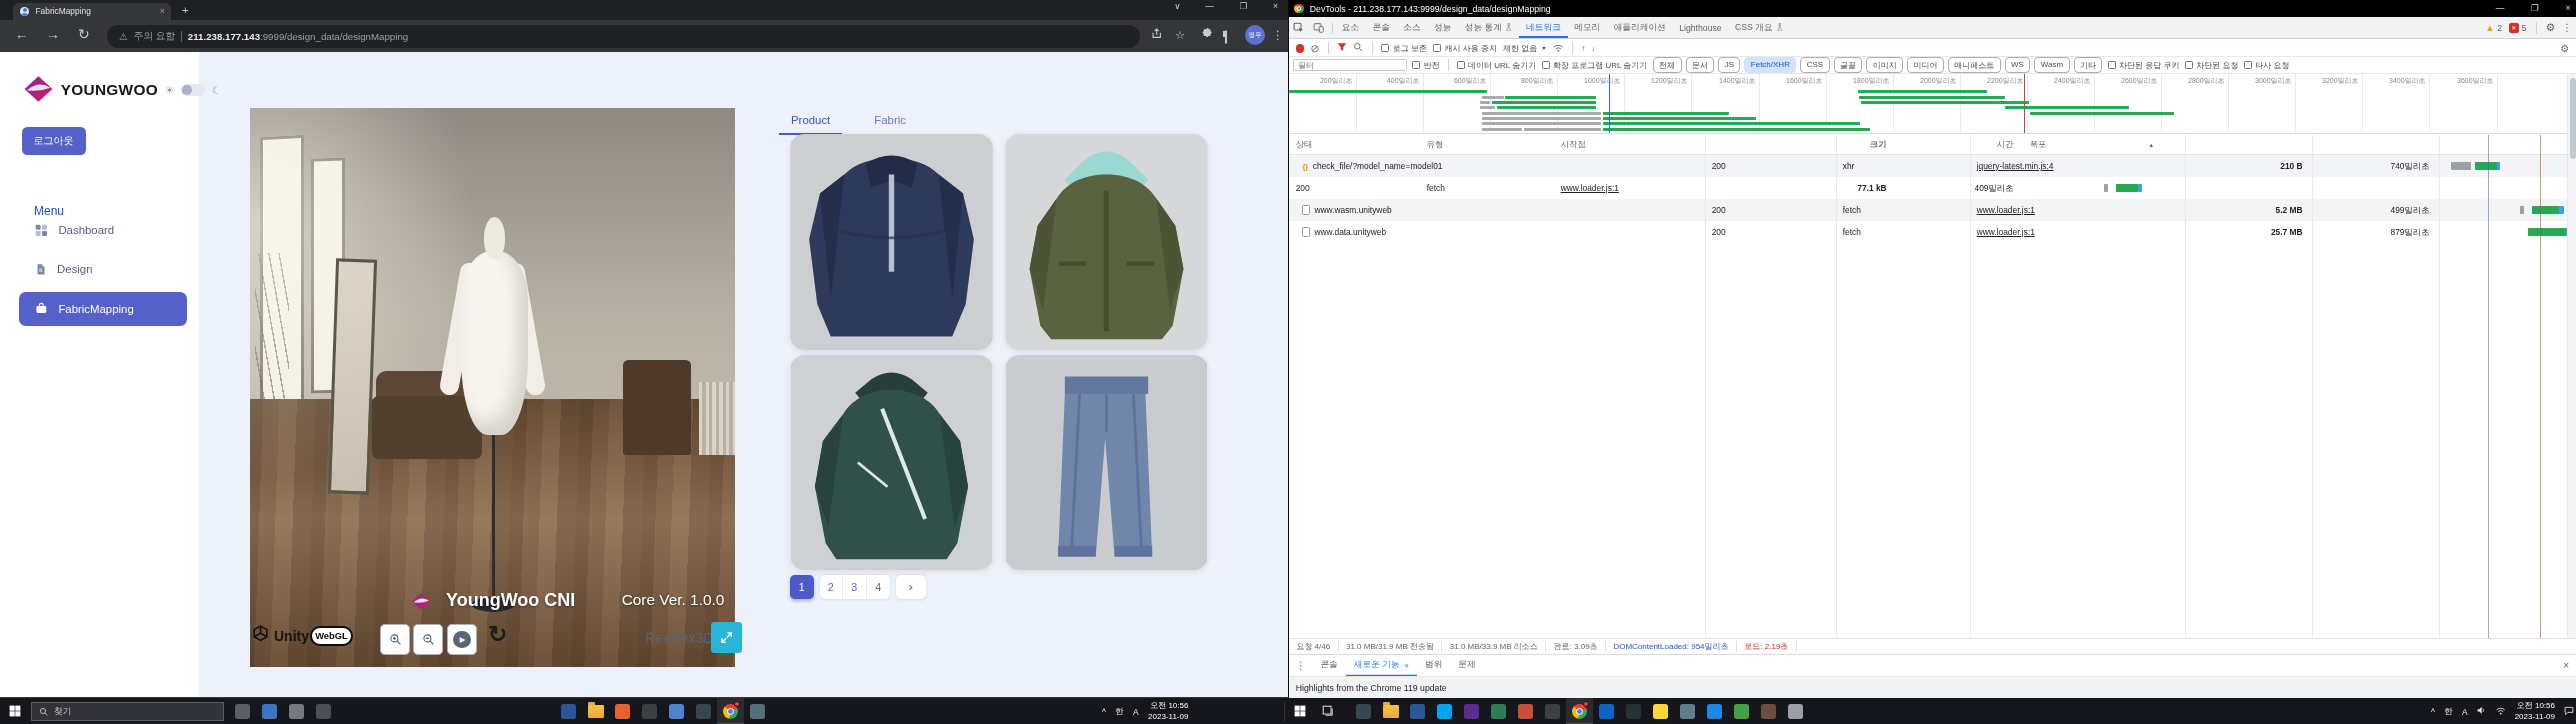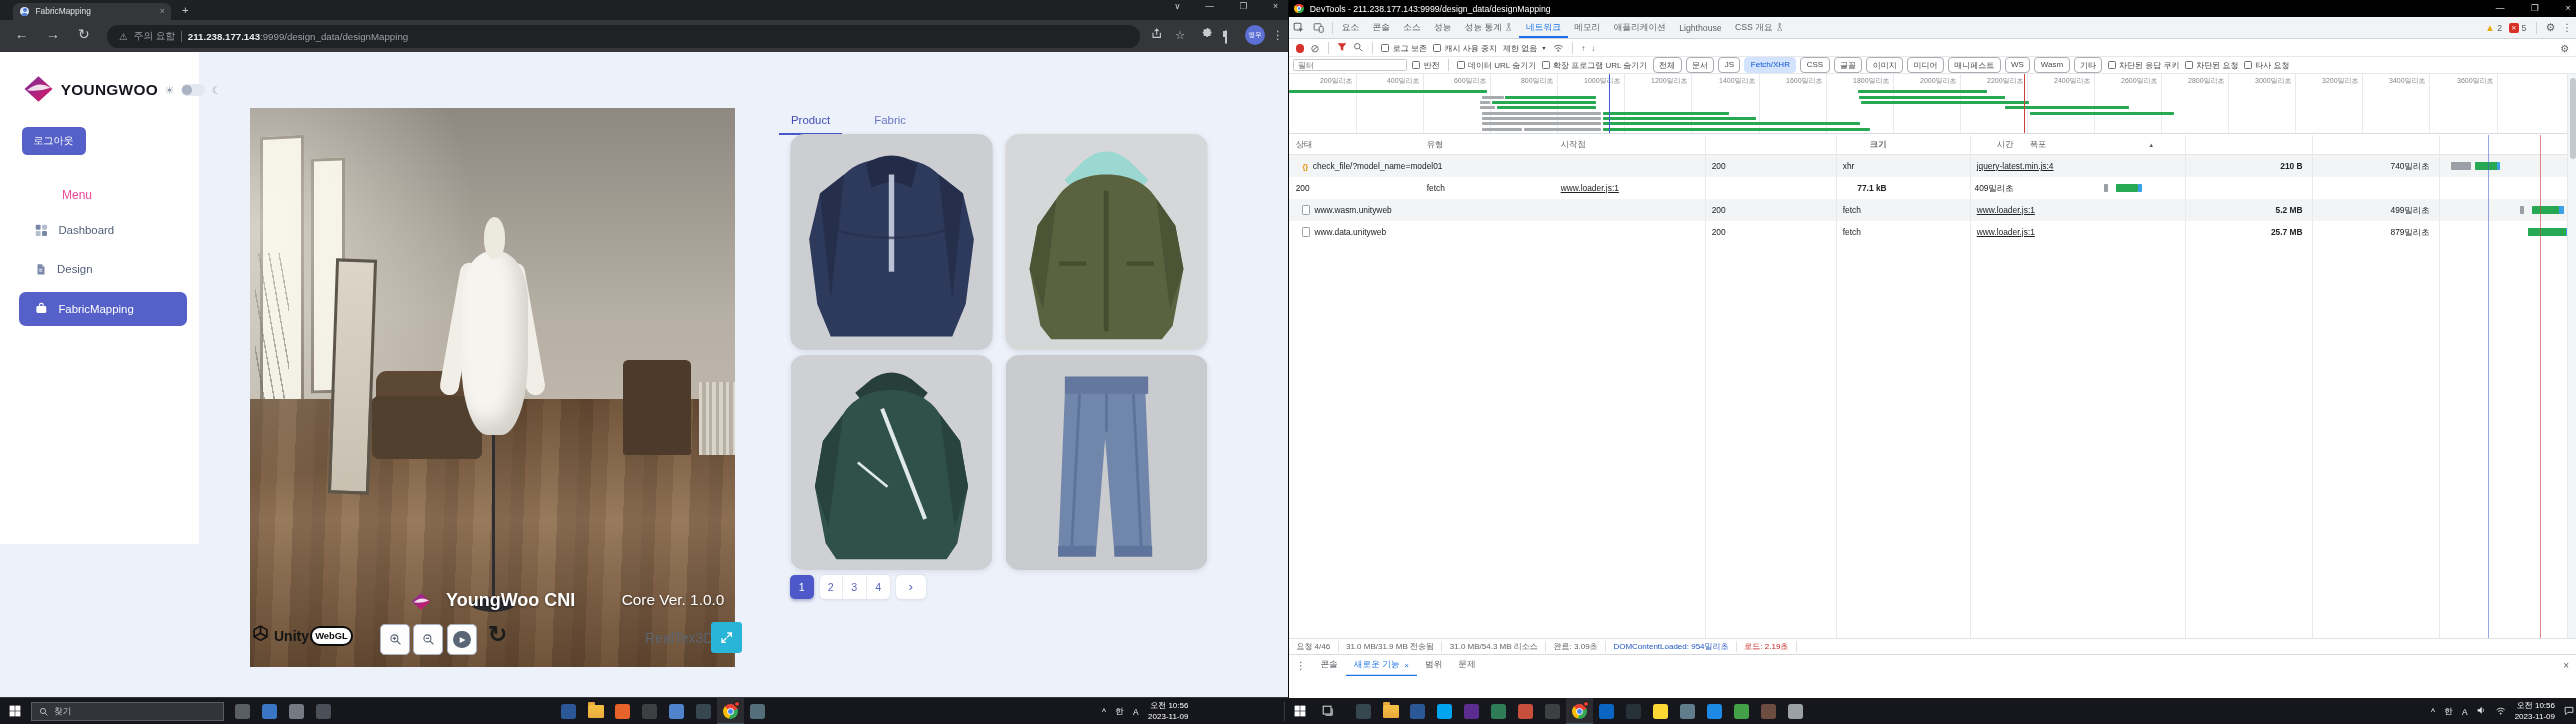--- a/index.html
+++ b/index.html
@@ -26,29 +26,29 @@
   .url-host{color:#e8eaed;font-weight:bold;}
   .url-divider{width:0.7px;height:10.7px;background:#5f6368;}
   .tb-right-ic{position:absolute;top:8px;color:#c7cbd1;font-size:11.4px;}
   .avatar{position:absolute;left:1245px;top:5.4px;width:20px;height:20px;border-radius:50%;background:#5b6fd4;color:#fff;
           font-size:6.7px;display:flex;align-items:center;justify-content:center;}
   .sidepanel-ic{width:10.7px;height:9.4px;border:1.3px solid #c7cbd1;border-radius:1.3px;position:relative;}
   .sidepanel-ic::after{content:"";position:absolute;right:0;top:0;width:3.4px;height:6.7px;background:#c7cbd1;}
 
   
   .page{position:absolute;left:0;top:52px;width:1288px;height:645px;background:#edf1f9;overflow:hidden;}
-  .sidebar{position:absolute;left:0;top:0;width:199px;height:492px;background:#ffffff;}
+  .sidebar{position:absolute;left:0;top:0;width:199px;height:645px;background:#ffffff;}
   .logo-row{position:absolute;left:23px;top:23px;display:flex;align-items:center;gap:6.7px;}
   .logo-text{font-size:15.4px;font-weight:800;color:#15151f;letter-spacing:0.3px;}
   .mode-ic{color:#8b94a8;font-size:10.7px;}
   .toggle{width:24px;height:12px;border-radius:6px;background:#e4e8f0;position:relative;}
   .toggle::after{content:"";position:absolute;left:1.3px;top:1.3px;width:9.4px;height:9.4px;border-radius:50%;background:#aab3c4;}
   .logout-btn{position:absolute;left:21.5px;top:75px;width:64px;height:28px;background:#5561c8;color:#fff;border:none;
               border-radius:5.4px;font-size:10px;font-family:inherit;}
-  .menu-label{position:absolute;left:34px;top:136px;font-size:12px;color:#ec4899;margin-left:28px;}
+  .menu-label{position:absolute;left:34px;top:152px;font-size:12px;color:#1d4ed8;}
   #side-nav{position:absolute;left:19px;top:161px;width:168px;}
   .side-item{display:flex;align-items:center;gap:10.7px;height:34px;padding-left:16px;color:#525e78;font-size:11.4px;margin-bottom:5.4px;}
   .side-item .side-ico{color:#7a87a8;display:flex;}
   .side-item.active{background:#5561c8;border-radius:6.7px;color:#fff;}
   .side-item.active .side-ico{color:#fff;}
 
   
   .canvas3d{position:absolute;left:250px;top:56px;width:485px;height:559px;overflow:hidden;background:#a49d93;}
   .c-wall{position:absolute;left:0;top:0;width:100%;height:52%;background:linear-gradient(180deg,#8e8881,#b6afa4 70%,#beb6aa);}
   .c-light{position:absolute;left:-10%;top:0;width:60%;height:70%;background:radial-gradient(ellipse at 20% 30%,rgba(255,252,240,.55),rgba(255,252,240,0) 65%);}
@@ -733,21 +733,21 @@
         <span class="gline gline-blue" style="left: 1199px;"></span>
         <span class="gline gline-red" style="left: 1251px;"></span>
       </div>
     <div class="dt-scroll">
         <span class="dt-thumb"></span>
       </div>
 
     <div class="dt-summary" id="dt-summary">
         <span class="sum-item ">요청 4/46</span>
         <span class="sum-item ">31.0 MB/31.9 MB 전송됨</span>
-        <span class="sum-item ">31.0 MB/54.3 MB 리소스</span>
+        <span class="sum-item ">31.0 MB/33.9 MB 리소스</span>
         <span class="sum-item ">완료: 3.09초</span>
         <span class="sum-item sum-blue">DOMContentLoaded: 954밀리초</span>
         <span class="sum-item sum-red">로드: 2.19초</span>
       </div>
 
     <div class="dt-drawer-bar">
       <span class="drawer-dots">⋮</span>
       <span id="dt-drawer-tabs" style="display:flex;height:100%">
           <span class="drawer-tab">
             <span>콘솔</span>
@@ -757,20 +757,23 @@
             <span style="font-size: 8px;">×</span>
           </span>
           <span class="drawer-tab">
             <span>범위</span>
           </span>
           <span class="drawer-tab">
             <span>문제</span>
           </span>
         </span>
       <span class="drawer-close">×</span>
+    </div>
+    <div class="dt-drawer-body">
+      <span>Highlights from the Chrome 119 update</span>
     </div>
   </div>
 
   <div class="taskbar">
     <span class="tb-start" style="left:6.7px">
       <svg width="12" height="12" viewBox="0 0 20 20">
           <rect x="1" y="1" width="8.5" height="8.5" fill="#fff"></rect>
           <rect x="10.5" y="1" width="8.5" height="8.5" fill="#fff"></rect>
           <rect x="1" y="10.5" width="8.5" height="8.5" fill="#fff"></rect>
           <rect x="10.5" y="10.5" width="8.5" height="8.5" fill="#fff"></rect>

